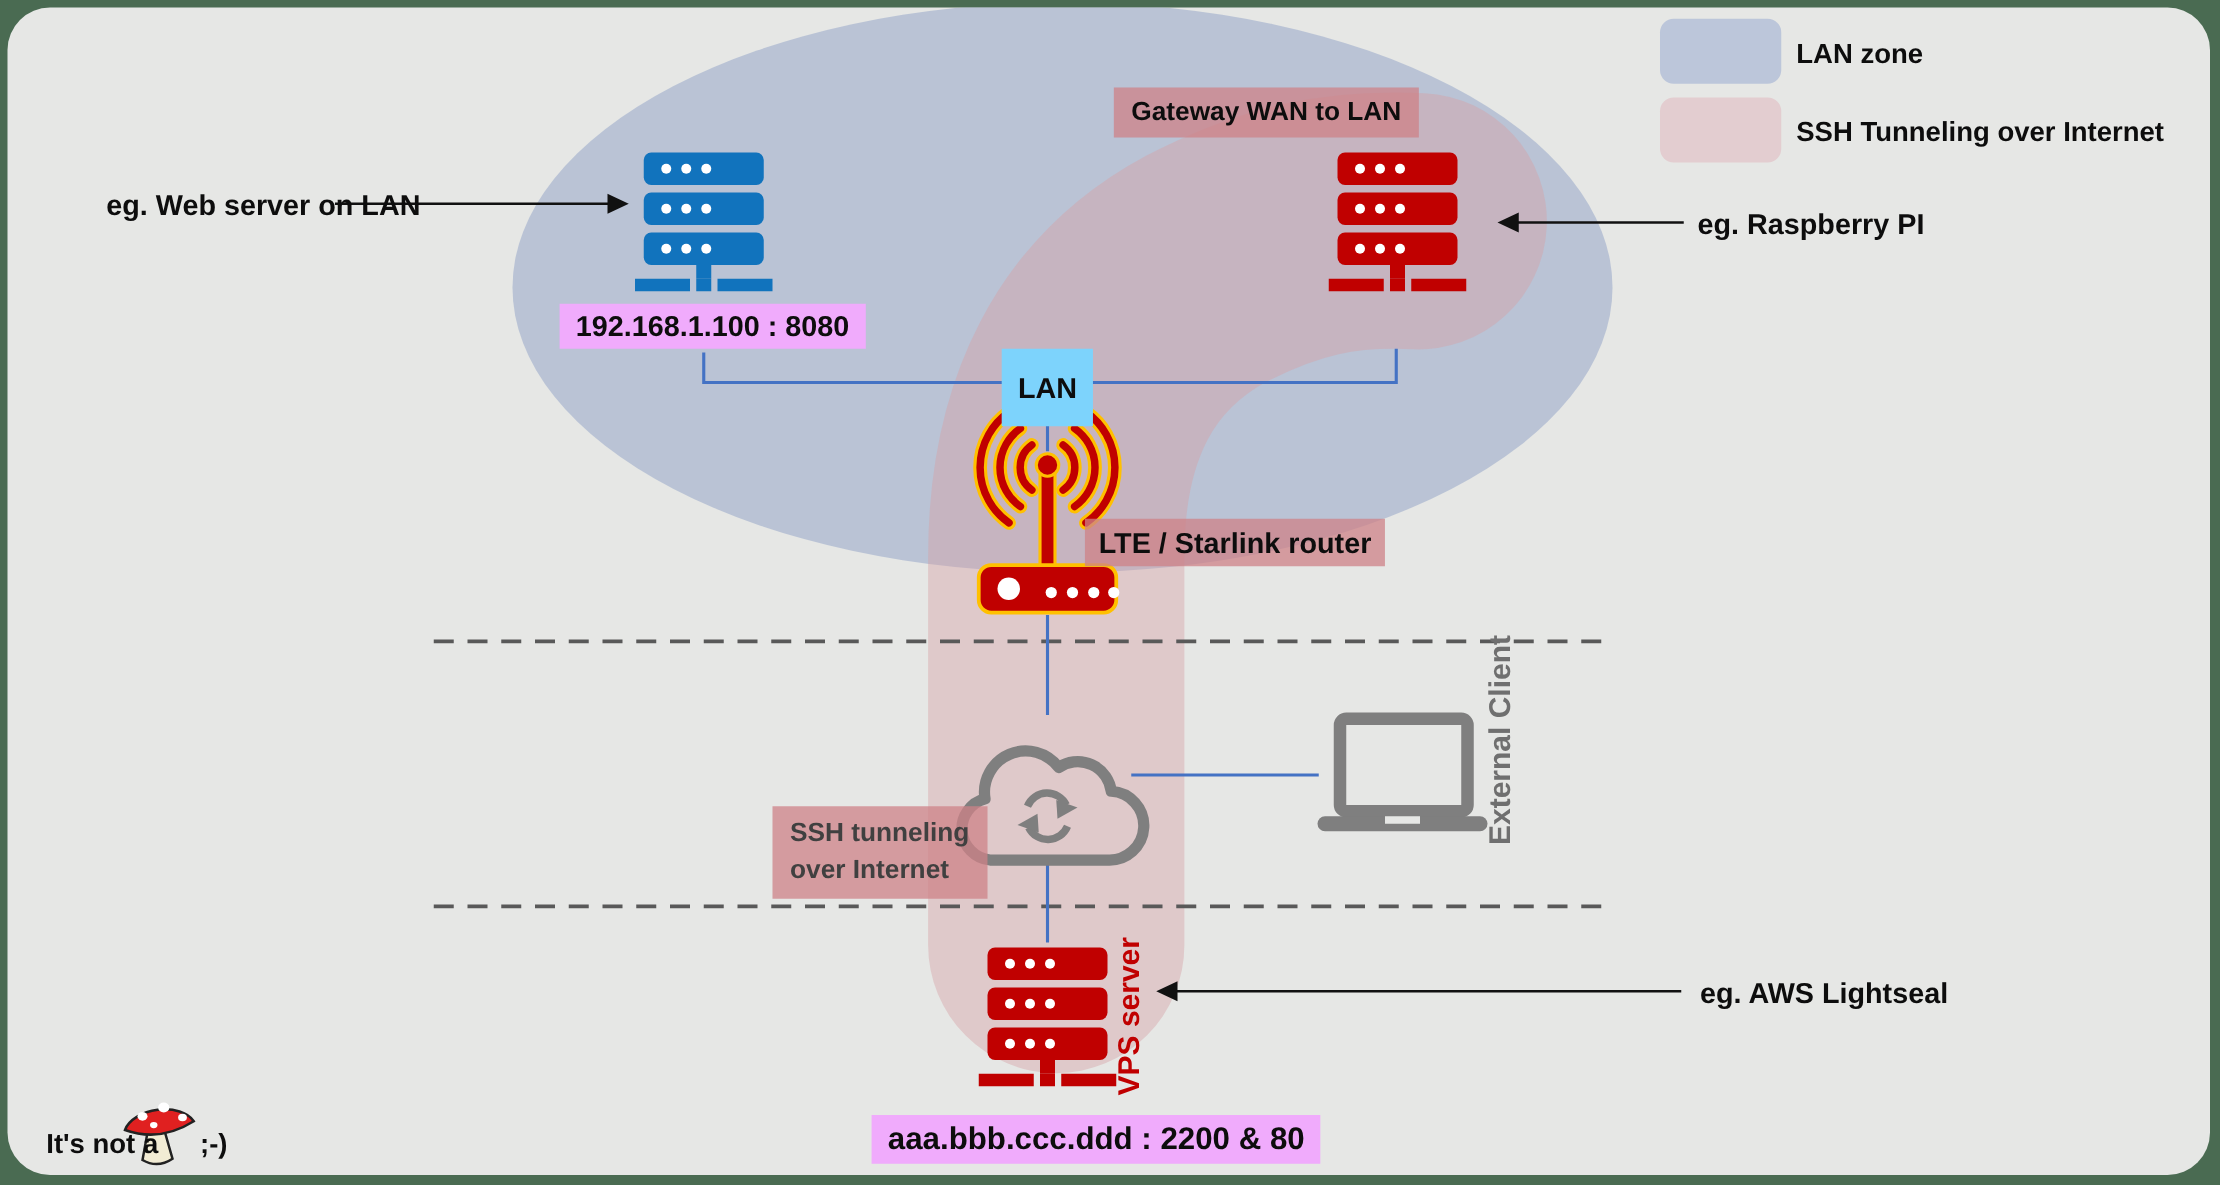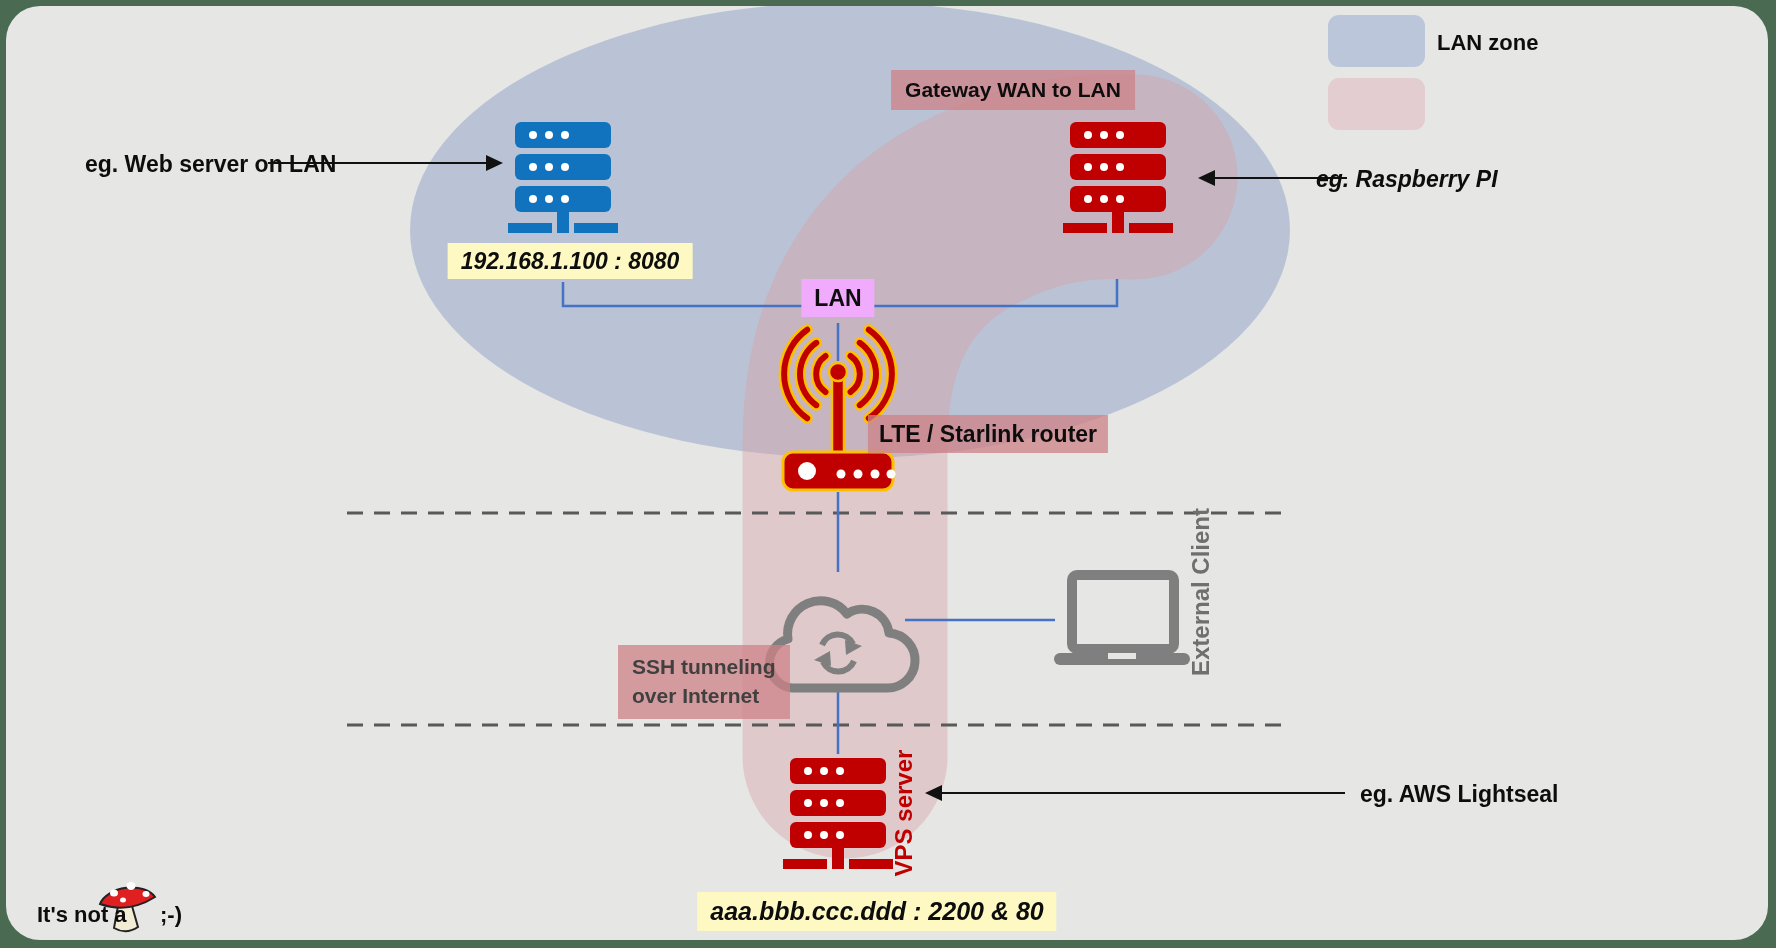--- a/index.html
+++ b/index.html
@@ -12,21 +12,21 @@
   .canvas{
     position:absolute;left:6px;top:6px;right:8px;bottom:8px;
     background:#e6e7e5;border-radius:34px;
   }
   svg.layer{position:absolute;left:0;top:0;}
   .lbl{
     position:absolute;font-weight:bold;color:#0d0d0d;
     white-space:nowrap;line-height:1.15;
   }
   .center-x{transform:translateX(-50%);}
-  .box-gray{background:#fef9c3;padding:5px 13px;font-size:23px;font-style:italic;}
+  .box-gray{background:#f0abfc;padding:5px 13px;font-size:23px;}
   .box-pink{background:rgba(205,130,135,0.75);}
   .legend-label{font-size:22px;text-align:center;}
   .callout{font-size:23px;}
   .swatch{position:absolute;width:97px;height:52px;border-radius:11px;}
   .vtext{
     position:absolute;width:300px;height:30px;text-align:center;
     transform:rotate(-90deg);font-weight:bold;font-size:24px;white-space:nowrap;
   }
 </style>
 </head>
@@ -136,36 +136,37 @@
       <ellipse cx="114" cy="893" rx="4" ry="3.5" fill="#ffffff"></ellipse>
       <ellipse cx="131" cy="886" rx="4.5" ry="4" fill="#ffffff"></ellipse>
       <ellipse cx="146" cy="894" rx="3.5" ry="3" fill="#ffffff"></ellipse>
       <ellipse cx="123" cy="900" rx="3" ry="2.5" fill="#ffffff"></ellipse>
     </g>
   </svg>
 
   <div class="swatch" style="left:1322px;top:9px;background:#bcc6da;"></div>
   <div class="lbl legend-label" style="left:1431px;top:24px;">LAN zone</div>
   <div class="swatch" style="left:1322px;top:72px;background:#e3cdd0;"></div>
+  <div class="lbl legend-label" style="left:1431px;top:87px;">SSH Tunneling over Internet</div>
 
   <div class="lbl callout" style="left:79px;top:145px;">eg. Web server on LAN</div>
-  <div class="lbl callout" style="left:1310px;top:160px;font-style:italic;">eg. Raspberry PI</div>
+  <div class="lbl callout" style="left:1352px;top:160px;">eg. Raspberry PI</div>
   <div class="lbl callout" style="left:1354px;top:775px;text-align:center;">eg. AWS Lightseal</div>
 
   <div class="lbl box-gray center-x" style="left:564px;top:237px;">192.168.1.100 : 8080</div>
   <div class="lbl box-gray center-x" style="left:871px;top:886px;font-size:25px;">aaa.bbb.ccc.ddd : 2200 &amp; 80</div>
 
   <div class="lbl box-pink center-x" style="left:1007px;top:64px;padding:8px 14px;font-size:21px;">Gateway WAN to LAN</div>
   <div class="lbl box-pink center-x" style="left:982px;top:409px;padding:6px 11px;font-size:23px;">LTE / Starlink router</div>
   <div class="box-pink" style="position:absolute;left:612px;top:639px;padding:8px 14px;font-weight:bold;font-size:21px;line-height:1.38;color:#404040;">
     <div>SSH tunneling</div>
     <div>over Internet</div>
   </div>
 
-  <div class="lbl center-x" style="left:832px;top:273px;background:#f0abfc;padding:6px 13px;font-size:23px;">LAN</div>
+  <div class="lbl center-x" style="left:832px;top:273px;background:#7dd3fc;padding:18px 13px;font-size:23px;">LAN</div>
 
   <div class="vtext" style="left:1046px;top:571px;color:#6f6f6f;">External Client</div>
   <div class="vtext" style="left:749px;top:792px;color:#c00000;">VPS server</div>
 
   <div class="lbl" style="left:31px;top:896px;font-size:22px;">It's not a</div>
   <div class="lbl" style="left:154px;top:896px;font-size:22px;">;-)</div>
 
 </div>
 
 </body></html>

